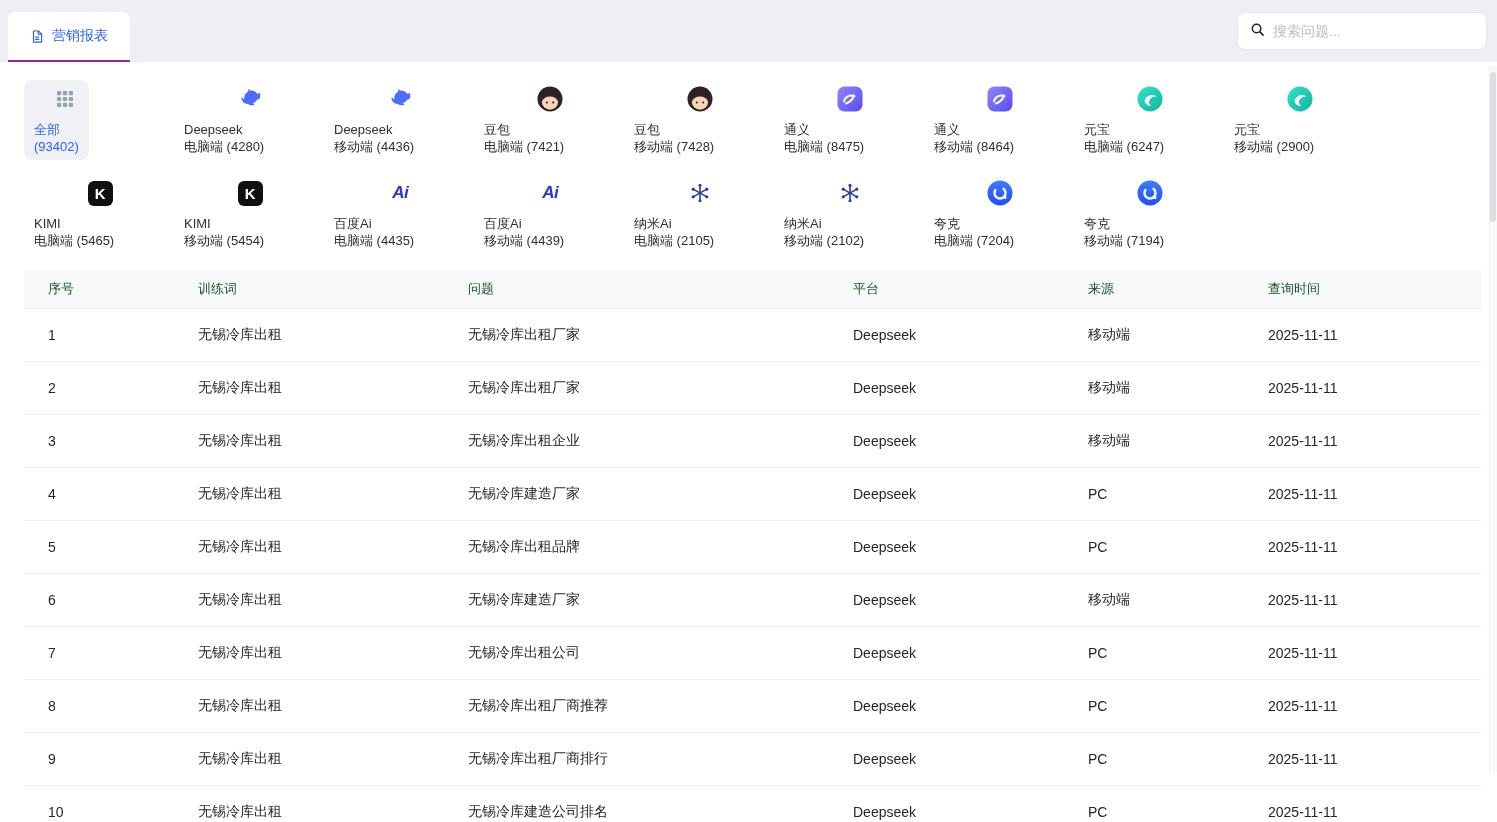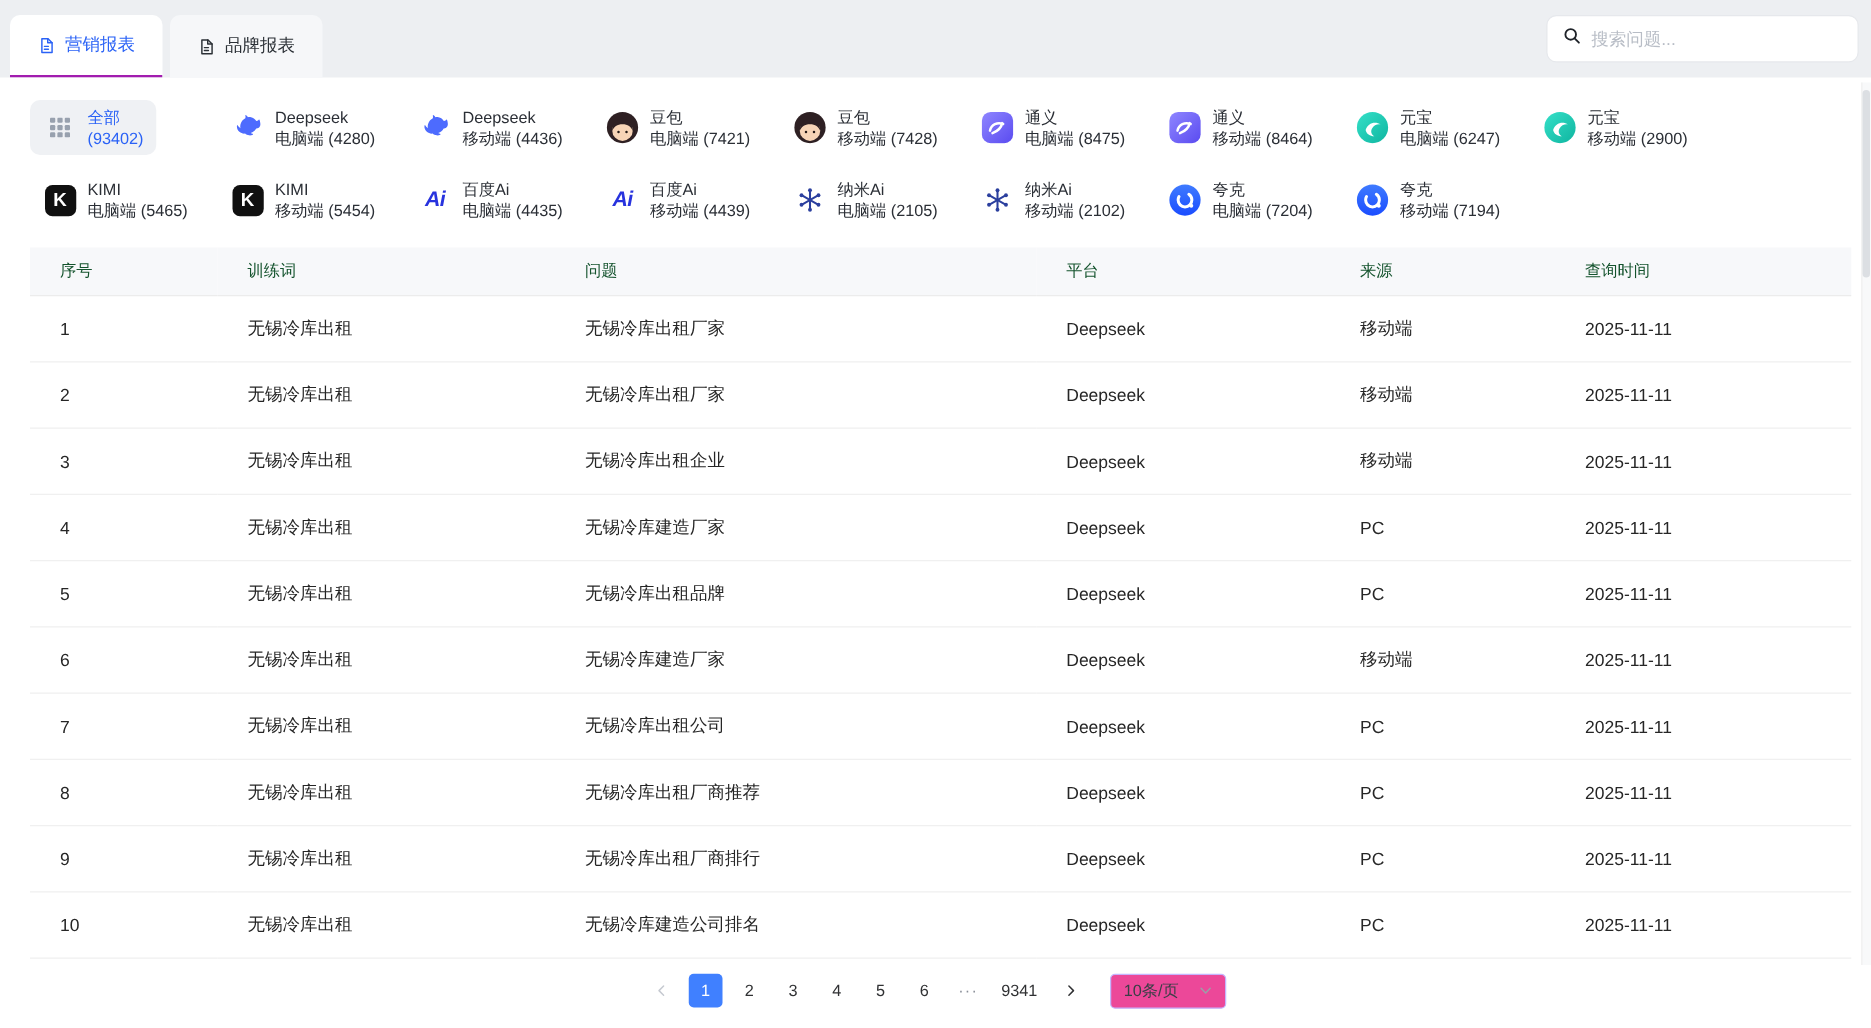--- a/index.html
+++ b/index.html
@@ -15,21 +15,21 @@
   .tab .ticon { display:flex; align-items:center; }
 
   .searchbox { position:absolute; top:12px; right:10px; width:250px; height:38px; background:#fff;
     border:1px solid #e6e8ec; border-radius:8px; display:flex; align-items:center; gap:8px; padding:0 12px; }
   .searchbox input { border:none; outline:none; flex:1; font-size:14px; color:#333; background:transparent;
     font-family:inherit; }
   .searchbox input::placeholder { color:#b8bdc6; }
 
   
   .filters { padding:18px 24px 12px 24px; display:grid; grid-template-columns:repeat(9,150px); row-gap:14px; }
-  .chip { display:flex; align-items:center; gap:8px; padding:5px 10px; border-radius:8px; cursor:pointer; width:max-content; max-width:150px; }
+  .chip { display:flex; align-items:flex-end; gap:8px; padding:5px 10px; border-radius:8px; cursor:pointer; width:max-content; max-width:150px;flex-direction:column; }
   .chip.active { background:#eff1f4; }
   .chip.active .chip-name, .chip.active .chip-detail { color:#2a62f6; }
   .chip-icon { width:28px; height:28px; display:flex; align-items:center; justify-content:center; flex:0 0 28px; }
   .chip-text { display:flex; flex-direction:column; line-height:17px; font-size:13px; color:#2b2f36; white-space:nowrap; }
   .kimi-box { width:25px; height:25px; border-radius:6px; background:#101010; color:#fff; font-weight:800;
     font-size:15px; display:flex; align-items:center; justify-content:center; }
   .baiduai { color:#2833de; font-weight:800; font-style:italic; font-size:17px; letter-spacing:-0.5px; }
 
   
   .table-wrap { margin:4px 16px 0 24px; }
@@ -60,30 +60,20 @@
 <div class="topbar">
   <div class="tab active">
     <span class="ticon">
       <svg width="14" height="15" viewBox="0 0 24 24" fill="none" stroke="currentColor" stroke-width="2" stroke-linejoin="round" stroke-linecap="round">
           <path d="M6 2.5h8.5L20 8v13.5H6z"></path>
           <path d="M14 2.5V8h6"></path>
           <path d="M9.5 13h5.5M9.5 17h5.5"></path>
         </svg>
     </span>
     <span>营销报表</span>
-  </div>
-  <div class="tab inactive">
-    <span class="ticon">
-      <svg width="14" height="15" viewBox="0 0 24 24" fill="none" stroke="currentColor" stroke-width="2" stroke-linejoin="round" stroke-linecap="round">
-          <path d="M6 2.5h8.5L20 8v13.5H6z"></path>
-          <path d="M14 2.5V8h6"></path>
-          <path d="M9.5 13h5.5M9.5 17h5.5"></path>
-        </svg>
-    </span>
-    <span>品牌报表</span>
   </div>
 
   <div class="searchbox">
     <span>
       <svg width="15" height="15" viewBox="0 0 24 24" fill="none" stroke="#1f2329" stroke-width="2.4" stroke-linecap="round">
           <circle cx="10.5" cy="10.5" r="6.8"></circle>
           <path d="M15.8 15.8L21 21"></path>
         </svg>
     </span>
     <input type="text" placeholder="搜索问题..." style="">

